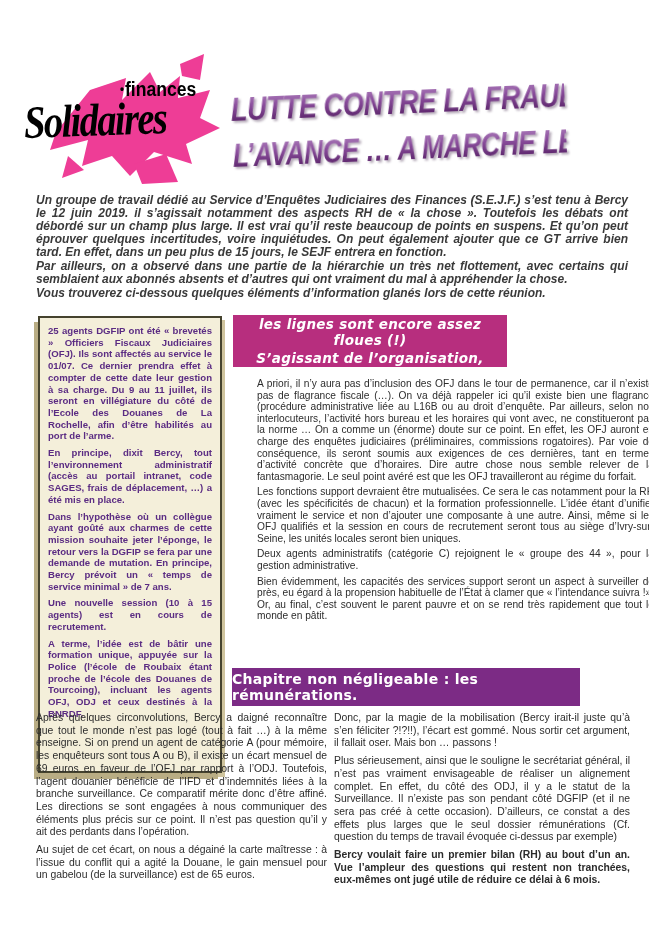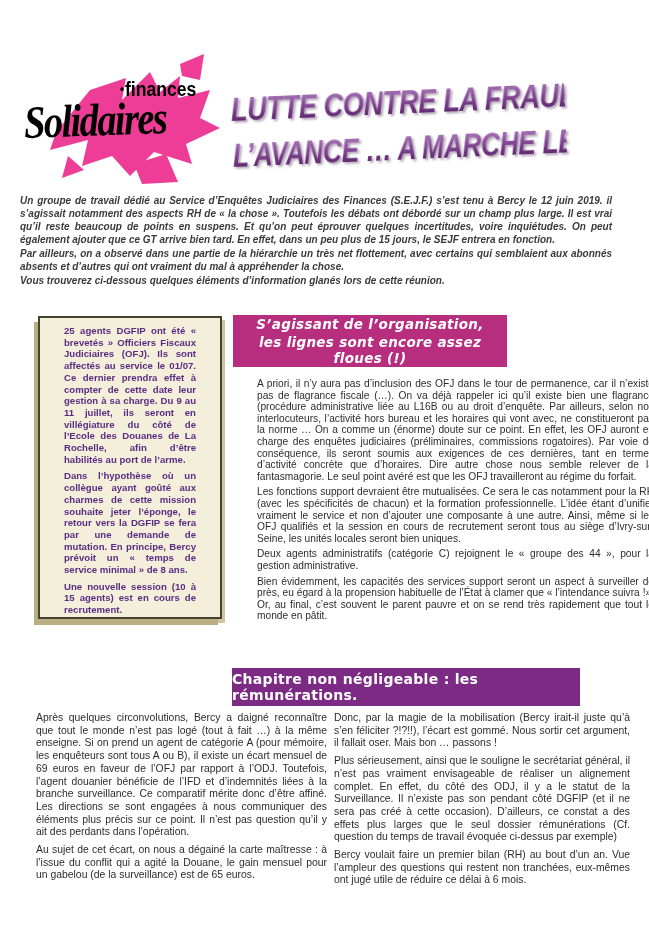--- a/index.html
+++ b/index.html
@@ -25,27 +25,27 @@
     letter-spacing:-0.5px; line-height:1.0; transform:scaleX(0.8); transform-origin:left center;
     color:var(--title-purple-bottom,#6b2d77); }
   .title-line-1 { font-size:34px; margin-bottom:13px; }
   .title-line-2 { font-size:33px; }
   @supports ((-webkit-background-clip:text) or (background-clip:text)) {
     .title-line { background:linear-gradient(180deg, var(--title-purple-top,#b285c0) 0%, #8a4d9c 42%, var(--title-purple-bottom,#531d62) 100%);
       -webkit-background-clip:text; background-clip:text; color:transparent; }
   }
 
   
-  .intro { position:absolute; left:20px; top:194px; width:592px; color:#3a3a3a;
-    font-style:italic; font-weight:700; font-size:10px; line-height:13px; text-align:justify; }
+  .intro { position:absolute; left:36px; top:194px; width:592px; color:#3a3a3a;
+    font-style:italic; font-weight:700; font-size:12px; line-height:13px; text-align:justify; }
   .intro p { margin-bottom:1px; }
 
   
-  .sidebar-box { position:absolute; left:38px; top:316px; width:184px; height:303px;
-    background:var(--sidebar-bg,#f4efda); border:2px solid #45432e; padding:7px 24px;
+  .sidebar-box { position:absolute; left:38px; top:316px; width:184px; height:457px;
+    background:var(--sidebar-bg,#f4efda); border:2px solid #45432e; padding:7px 8px;
     box-shadow:-4px 6px 0 #b9ad84, 3px 4px 0 #cfc49d; overflow:hidden; }
   .sidebar-box p { color:var(--sidebar-text,#5b2c83); font-weight:700; font-size:9.6px;
     line-height:11.7px; text-align:justify; margin-bottom:5px; }
 
   
   .banner-org { position:absolute; left:233px; top:315px; width:274px; height:52px;
     background:var(--banner-magenta,#b72e7e); color:#fff; display:flex; flex-direction:column;
     align-items:center; justify-content:center; gap:2px; text-align:center;
     font-family:"DejaVu Sans", sans-serif; font-style:italic; font-weight:700;
     font-size:13.5px; letter-spacing:0.3px; }
@@ -55,21 +55,21 @@
     font-weight:700; font-size:14px; letter-spacing:0.3px; }
 
   
   .org-text { position:absolute; left:233px; top:378px; width:397px; color:var(--body-text,#2c2c2c);
     font-size:10.2px; line-height:11.6px; text-align:justify;margin-left:24px; }
   .org-text p { margin-bottom:4px; }
   .col-left  { position:absolute; left:36px;  top:712px; width:291px; }
   .col-right { position:absolute; left:334px; top:712px; width:296px; }
   .col-left, .col-right { color:var(--body-text,#2c2c2c); font-size:10.4px; line-height:12.7px; text-align:justify; }
   .col-left p, .col-right p { margin-bottom:5px; }
-  .col-right p.bold { font-weight:400; }
+  .col-right p.bold { font-weight:700; }
 </style>
 </head>
 <body>
 
 <div class="page">
 
   <div class="logo">
     <svg class="logo-splash" width="196" height="135" viewBox="0 0 196 135" aria-hidden="true">
       <g fill="#ee3d96">
         <polygon points="18,80 52,38 88,26 84,48 112,20 122,40 142,24 140,46 172,38 162,66 182,76 148,92 154,112 116,100 92,124 74,104 44,114 50,88 12,98"></polygon>
@@ -88,28 +88,29 @@
   </div>
 
   <div class="intro">
     <p>Un groupe de travail dédié au Service d’Enquêtes Judiciaires des Finances (S.E.J.F.) s’est tenu à Bercy le 12 juin 2019. il s’agissait notamment des aspects RH de « la chose ». Toutefois les débats ont débordé sur un champ plus large. Il est vrai qu’il reste beaucoup de points en suspens. Et qu’on peut éprouver quelques incertitudes, voire inquiétudes. On peut également ajouter que ce GT arrive bien tard. En effet, dans un peu plus de 15 jours, le SEJF entrera en fonction.</p>
     <p>Par ailleurs, on a observé dans une partie de la hiérarchie un très net flottement, avec certains qui semblaient aux abonnés absents et d’autres qui ont vraiment du mal à appréhender la chose.</p>
     <p>Vous trouverez ci-dessous quelques éléments d’information glanés lors de cette réunion.</p>
   </div>
 
   <div class="sidebar-box">
     <p>25 agents DGFIP ont été « brevetés » Officiers Fiscaux Judiciaires (OFJ). Ils sont affectés au service le 01/07. Ce dernier prendra effet à compter de cette date leur gestion à sa charge. Du 9 au 11 juillet, ils seront en villégiature du côté de l’Ecole des Douanes de La Rochelle, afin d’être habilités au port de l’arme.</p>
-    <p>Dans l’hypothèse où un collègue ayant goûté aux charmes de cette mission souhaite jeter l’éponge, le retour vers la DGFIP se fera par une demande de mutation. En principe, Bercy prévoit un « temps de service minimal » de 8 ans.</p>
+    <p>En principe, dixit Bercy, tout l’environnement administratif (accès au portail intranet, code SAGES, frais de déplacement, …) a été mis en place.</p>
+    <p>Dans l’hypothèse où un collègue ayant goûté aux charmes de cette mission souhaite jeter l’éponge, le retour vers la DGFIP se fera par une demande de mutation. En principe, Bercy prévoit un « temps de service minimal » de 7 ans.</p>
     <p>Une nouvelle session (10 à 15 agents) est en cours de recrutement.</p>
     <p>A terme, l’idée est de bâtir une formation unique, appuyée sur la Police (l’école de Roubaix étant proche de l’école des Douanes de Tourcoing), incluant les agents OFJ, ODJ et ceux destinés à la BNRDF.</p>
   </div>
 
   <div class="banner-org">
+    <span>les lignes sont encore assez floues (!)</span>
     <span>S’agissant de l’organisation,</span>
-    <span>les lignes sont encore assez floues (!)</span>
   </div>
 
   <div class="org-text">
     <p>A priori, il n’y aura pas d’inclusion des OFJ dans le tour de permanence, car il n’existe pas de flagrance fiscale (…). On va déjà rappeler ici qu’il existe bien une flagrance (procédure administrative liée au L16B ou au droit d’enquête. Par ailleurs, selon nos interlocuteurs, l’activité hors bureau et les horaires qui vont avec, ne constitueront pas la norme … On a comme un (énorme) doute sur ce point. En effet, les OFJ auront en charge des enquêtes judiciaires (préliminaires, commissions rogatoires). Par voie de conséquence, ils seront soumis aux exigences de ces dernières, tant en termes d’activité concrète que d’horaires. Dire autre chose nous semble relever de la fantasmagorie. Le seul point avéré est que les OFJ travailleront au régime du forfait.</p>
     <p>Les fonctions support devraient être mutualisées. Ce sera le cas notamment pour la RH (avec les spécificités de chacun) et la formation professionnelle. L’idée étant d’unifier vraiment le service et non d’ajouter une composante à une autre. Ainsi, même si les OFJ qualifiés et la session en cours de recrutement seront tous au siège d’Ivry-sur-Seine, les unités locales seront bien uniques.</p>
     <p>Deux agents administratifs (catégorie C) rejoignent le « groupe des 44 », pour la gestion administrative.</p>
     <p>Bien évidemment, les capacités des services support seront un aspect à surveiller de près, eu égard à la propension habituelle de l’État à clamer que « l’intendance suivra !». Or, au final, c’est souvent le parent pauvre et on se rend très rapidement que tout le monde en pâtit.</p>
   </div>
 
   <div class="banner-rem">

